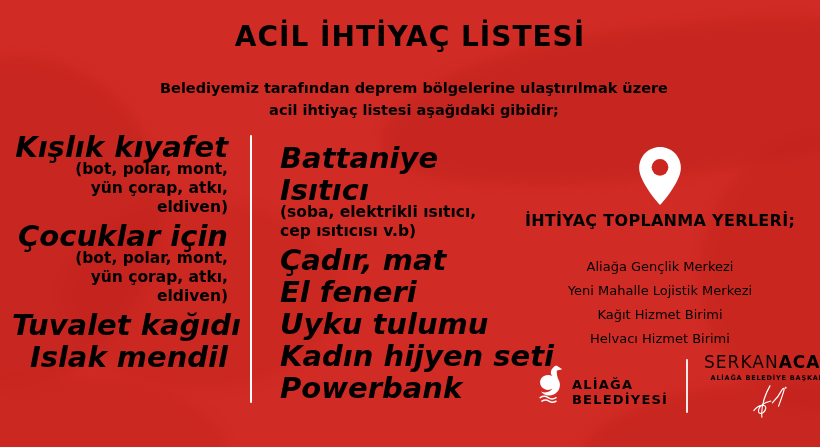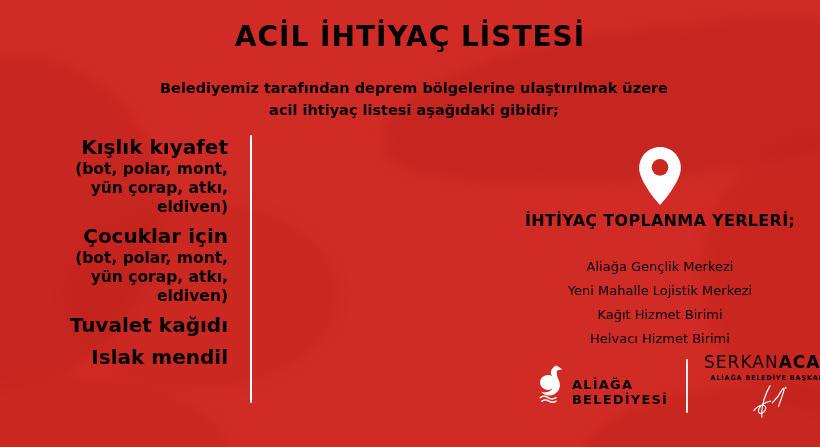--- a/index.html
+++ b/index.html
@@ -23,21 +23,21 @@
     position:absolute; top:20px; left:0; right:0; text-align:center;
     font-size:28px; font-weight:800; letter-spacing:1px;
   }
   .subtitle {
     position:absolute; top:77px; left:8px; right:0; text-align:center;
     font-size:14.5px; font-weight:600; line-height:22px;
   }
 
   
   .list { position:absolute; }
-  .list .main { font-size:20px; font-weight:800; line-height:26px; white-space:nowrap; }
+  .list .main { font-size:29px; font-weight:800; line-height:26px; white-space:nowrap;font-style:italic; }
   .list .sub  { font-size:15.5px; font-weight:700; line-height:19px; white-space:nowrap; }
   .list .main + .main, .list .sub + .main { margin-top:6px; }
   #list-left   { top:134px; left:12px; width:216px; text-align:right; }
   #list-middle { top:145px; left:280px; width:235px; text-align:left; }
 
   .v-divider {
     position:absolute; left:250px; top:135px; width:2px; height:268px;
     background:#ffffff; border-radius:1px;
   }
 
@@ -85,20 +85,31 @@
     <div class="main">Çocuklar için</div>
     <div class="sub">(bot, polar, mont,</div>
     <div class="sub">yün çorap, atkı,</div>
     <div class="sub">eldiven)</div>
     <div class="main">Tuvalet kağıdı</div>
     <div class="main">Islak mendil</div>
   </div>
 
   <div class="v-divider"></div>
 
+  <div id="list-middle" class="list">
+    <div class="main">Battaniye</div>
+    <div class="main">Isıtıcı</div>
+    <div class="sub">(soba, elektrikli ısıtıcı,</div>
+    <div class="sub">cep ısıtıcısı v.b)</div>
+    <div class="main">Çadır, mat</div>
+    <div class="main">El feneri</div>
+    <div class="main">Uyku tulumu</div>
+    <div class="main">Kadın hijyen seti</div>
+    <div class="main">Powerbank</div>
+  </div>
 
   <div id="collection">
     <div class="pin-wrap">
       <svg width="42" height="58" viewBox="0 0 36 50" xmlns="http://www.w3.org/2000/svg">
         <path d="M18 0C8.06 0 0 8.06 0 18c0 12.4 18 32 18 32s18-19.6 18-32C36 8.06 27.94 0 18 0z" fill="#ffffff"></path>
         <circle cx="18" cy="17.5" r="7.2" fill="#cb2620"></circle>
       </svg>
     </div>
     <div class="collection-heading">İHTİYAÇ TOPLANMA YERLERİ;</div>
     <div class="collection-loc">Aliağa Gençlik Merkezi</div>

